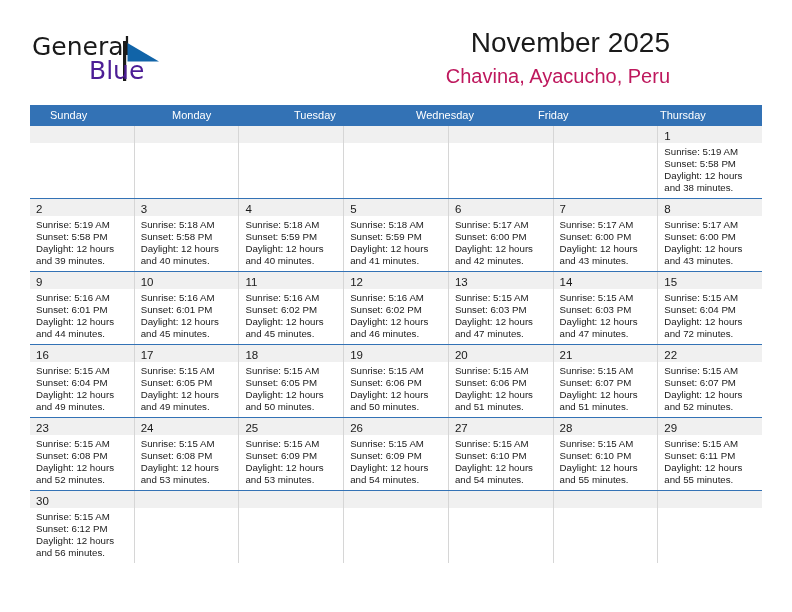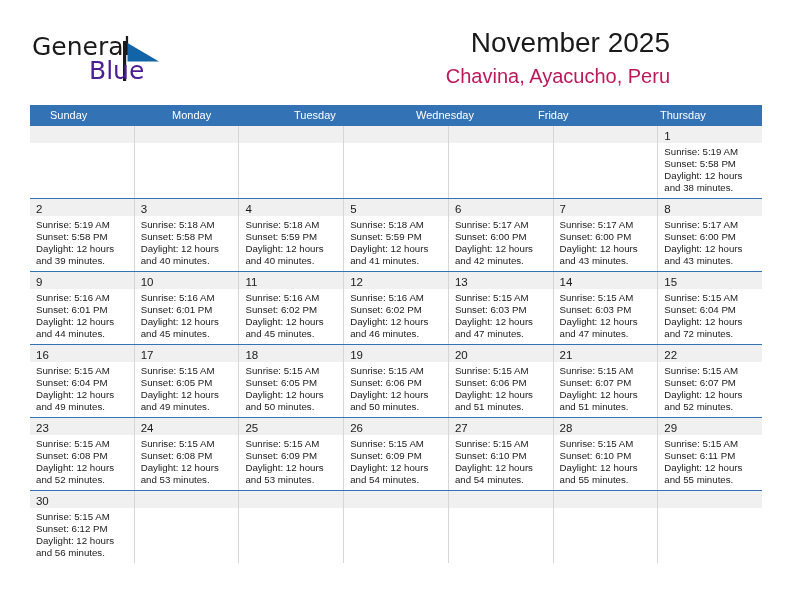--- a/index.html
+++ b/index.html
@@ -111,21 +111,20 @@
     white-space: nowrap;
     overflow: hidden;
   }
 
   .week-row {
     display: flex;
     border-bottom: 1.4px solid #3372b5;
   }
   .week-row.last {
     border-bottom: none;
-    justify-content: flex-end;
   }
   .day-cell {
     flex: 1 1 0;
     min-width: 0;
     box-sizing: border-box;
     border-right: 1px solid #d6d6d6;
     position: relative;
     height: 72px;
   }
   .day-cell:last-child {

